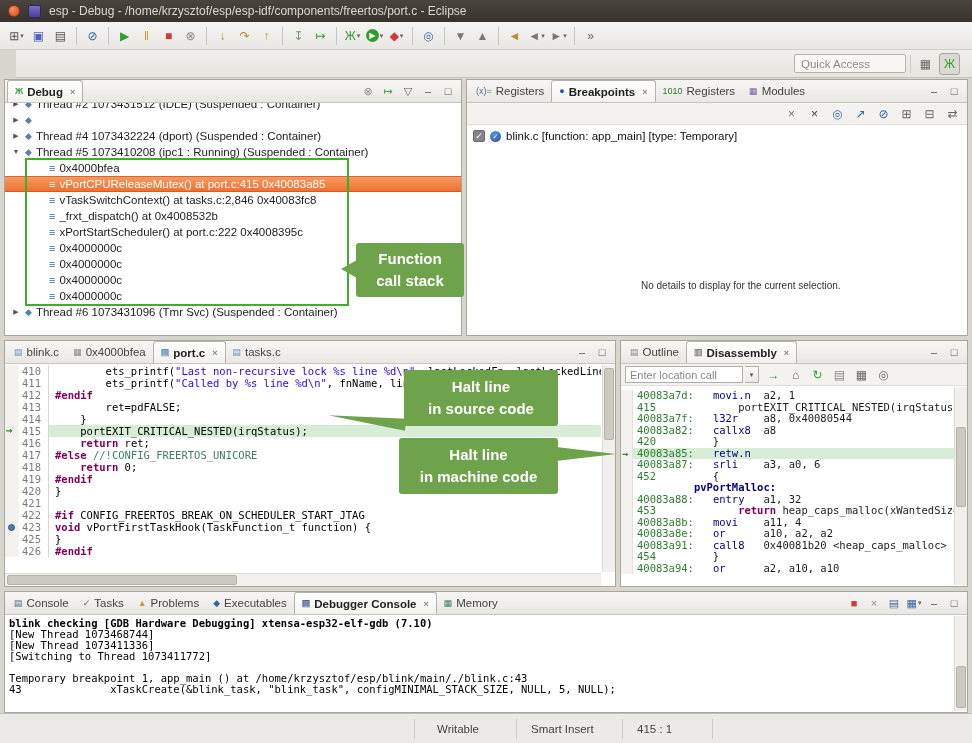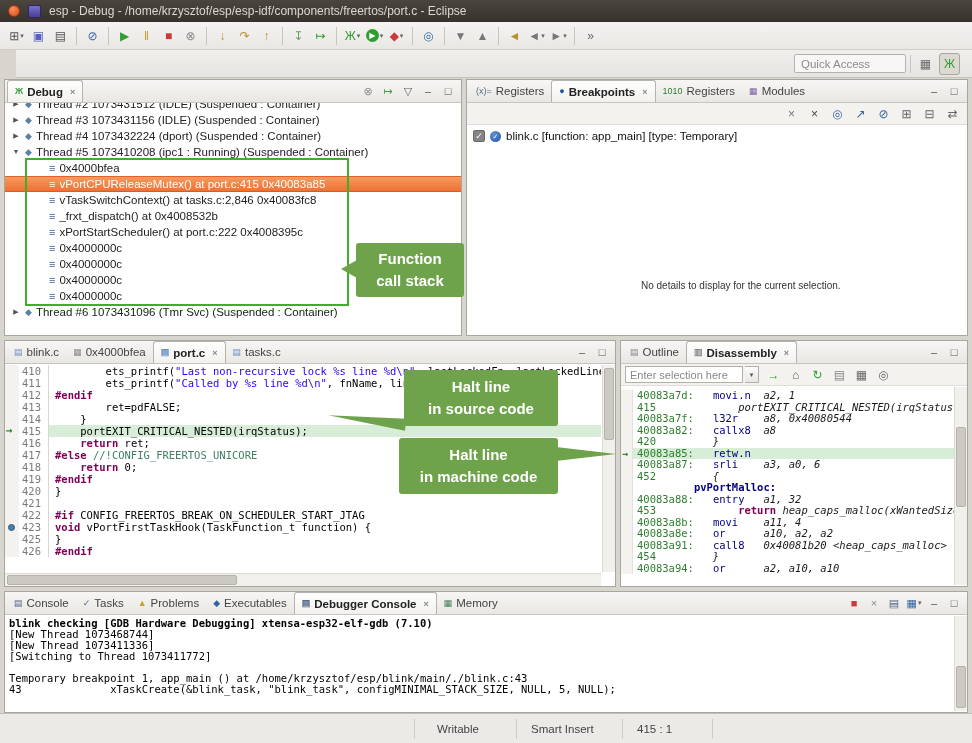--- a/index.html
+++ b/index.html
@@ -68,21 +68,21 @@
   .emark{width:14px;flex:none;background:#f4f2ef;position:relative;}
   .iparrow{position:absolute;left:1px;top:0;color:#2e8b2e;font-weight:bold;font-size:11px;line-height:12px;}
   .mdot{position:absolute;left:3px;top:3px;width:7px;height:7px;border-radius:50%;background:#4a7dae;border:1px solid #31597f;}
   .enum{width:30px;flex:none;text-align:right;padding-right:7px;color:#7a7a7a;background:#fff;border-right:1px solid #d9d6d1;}
   .ecode{flex:1;padding-left:6px;white-space:pre;color:#000;}
   .eline.halt .ecode{background:var(--halt);}
 
   .sg-p{color:#000;} .sg-s{color:#2a00ff;} .sg-k{color:#7f0055;font-weight:bold;}
   .sg-d{color:#7f0055;font-weight:bold;} .sg-c{color:#3f7f5f;}
   .sg-a{color:#2d7d2d;} .sg-n{color:#2d7d2d;} .sg-m{color:#000080;}
-  .sg-o{color:#1a1a1a;font-style:italic;} .sg-l{color:#000080;font-weight:bold;}
+  .sg-o{color:#1a1a1a;} .sg-l{color:#000080;font-weight:bold;}
 
   
   .loc-bar{position:absolute;left:0;top:23px;right:0;height:22px;background:#f3f2ef;border-bottom:1px solid #e2dfda;display:flex;align-items:center;padding:0 4px;gap:2px;}
   .loc-combo{width:118px;height:17px;background:#fff;border:1px solid #b3b0aa;color:#888;font-size:11px;display:flex;align-items:center;padding:0 4px;overflow:hidden;white-space:nowrap;}
   .loc-arrow{width:14px;height:17px;border:1px solid #b3b0aa;border-left:none;background:linear-gradient(#fdfdfd,#e8e6e2);font-size:7px;display:flex;align-items:center;justify-content:center;color:#555;}
   .disasm{position:absolute;left:0;top:45px;right:13px;bottom:0;overflow:hidden;font-family:"DejaVu Sans Mono",monospace;font-size:10.5px;padding-top:4px;}
   .dline{display:flex;height:11.5px;line-height:11.5px;}
   .dmark{width:12px;flex:none;background:#f4f2ef;border-right:1px solid #e4e1dc;position:relative;}
   .dmark .iparrow{font-size:10px;line-height:11px;}
   .dcode{flex:1;padding-left:4px;white-space:pre;}
@@ -254,21 +254,20 @@
     </div>
     <div class="tree">
         <div class="trow tclip">
           <span class="exp">▶</span>
           <span class="ticon th">◆</span>
           <span class="tlabel">Thread #2 1073431512 (IDLE) (Suspended : Container)</span>
         </div>
         <div class="trow">
           <span class="exp">▶</span>
           <span class="ticon th">◆</span>
-          <span class="tlabel">Thread #3 1073431156 (IDLE) (Suspended : Container)</span>
         </div>
         <div class="trow">
           <span class="exp">▶</span>
           <span class="ticon th">◆</span>
           <span class="tlabel">Thread #4 1073432224 (dport) (Suspended : Container)</span>
         </div>
         <div class="trow">
           <span class="exp">▼</span>
           <span class="ticon th">◆</span>
           <span class="tlabel">Thread #5 1073410208 (ipc1 : Running) (Suspended : Container)</span>
@@ -522,21 +521,21 @@
       <div class="panel-icons">
           <div class="tbtn">
             <span class="glyph" style="color: rgb(85, 85, 85);">–</span>
           </div>
           <div class="tbtn">
             <span class="glyph" style="color: rgb(85, 85, 85);">□</span>
           </div>
         </div>
     </div>
     <div class="loc-bar">
-      <div class="loc-combo">Enter selection here</div>
+      <div class="loc-combo">Enter location call</div>
       <div class="loc-arrow">▾</div>
       <div style="display:flex;gap:1px;margin-left:2px;">
           <div class="tbtn">
             <span class="glyph" style="color: rgb(47, 158, 47);">→</span>
           </div>
           <div class="tbtn">
             <span class="glyph" style="color: rgb(102, 102, 102);">⌂</span>
           </div>
           <div class="tbtn">
             <span class="glyph" style="color: rgb(47, 158, 47);">↻</span>

